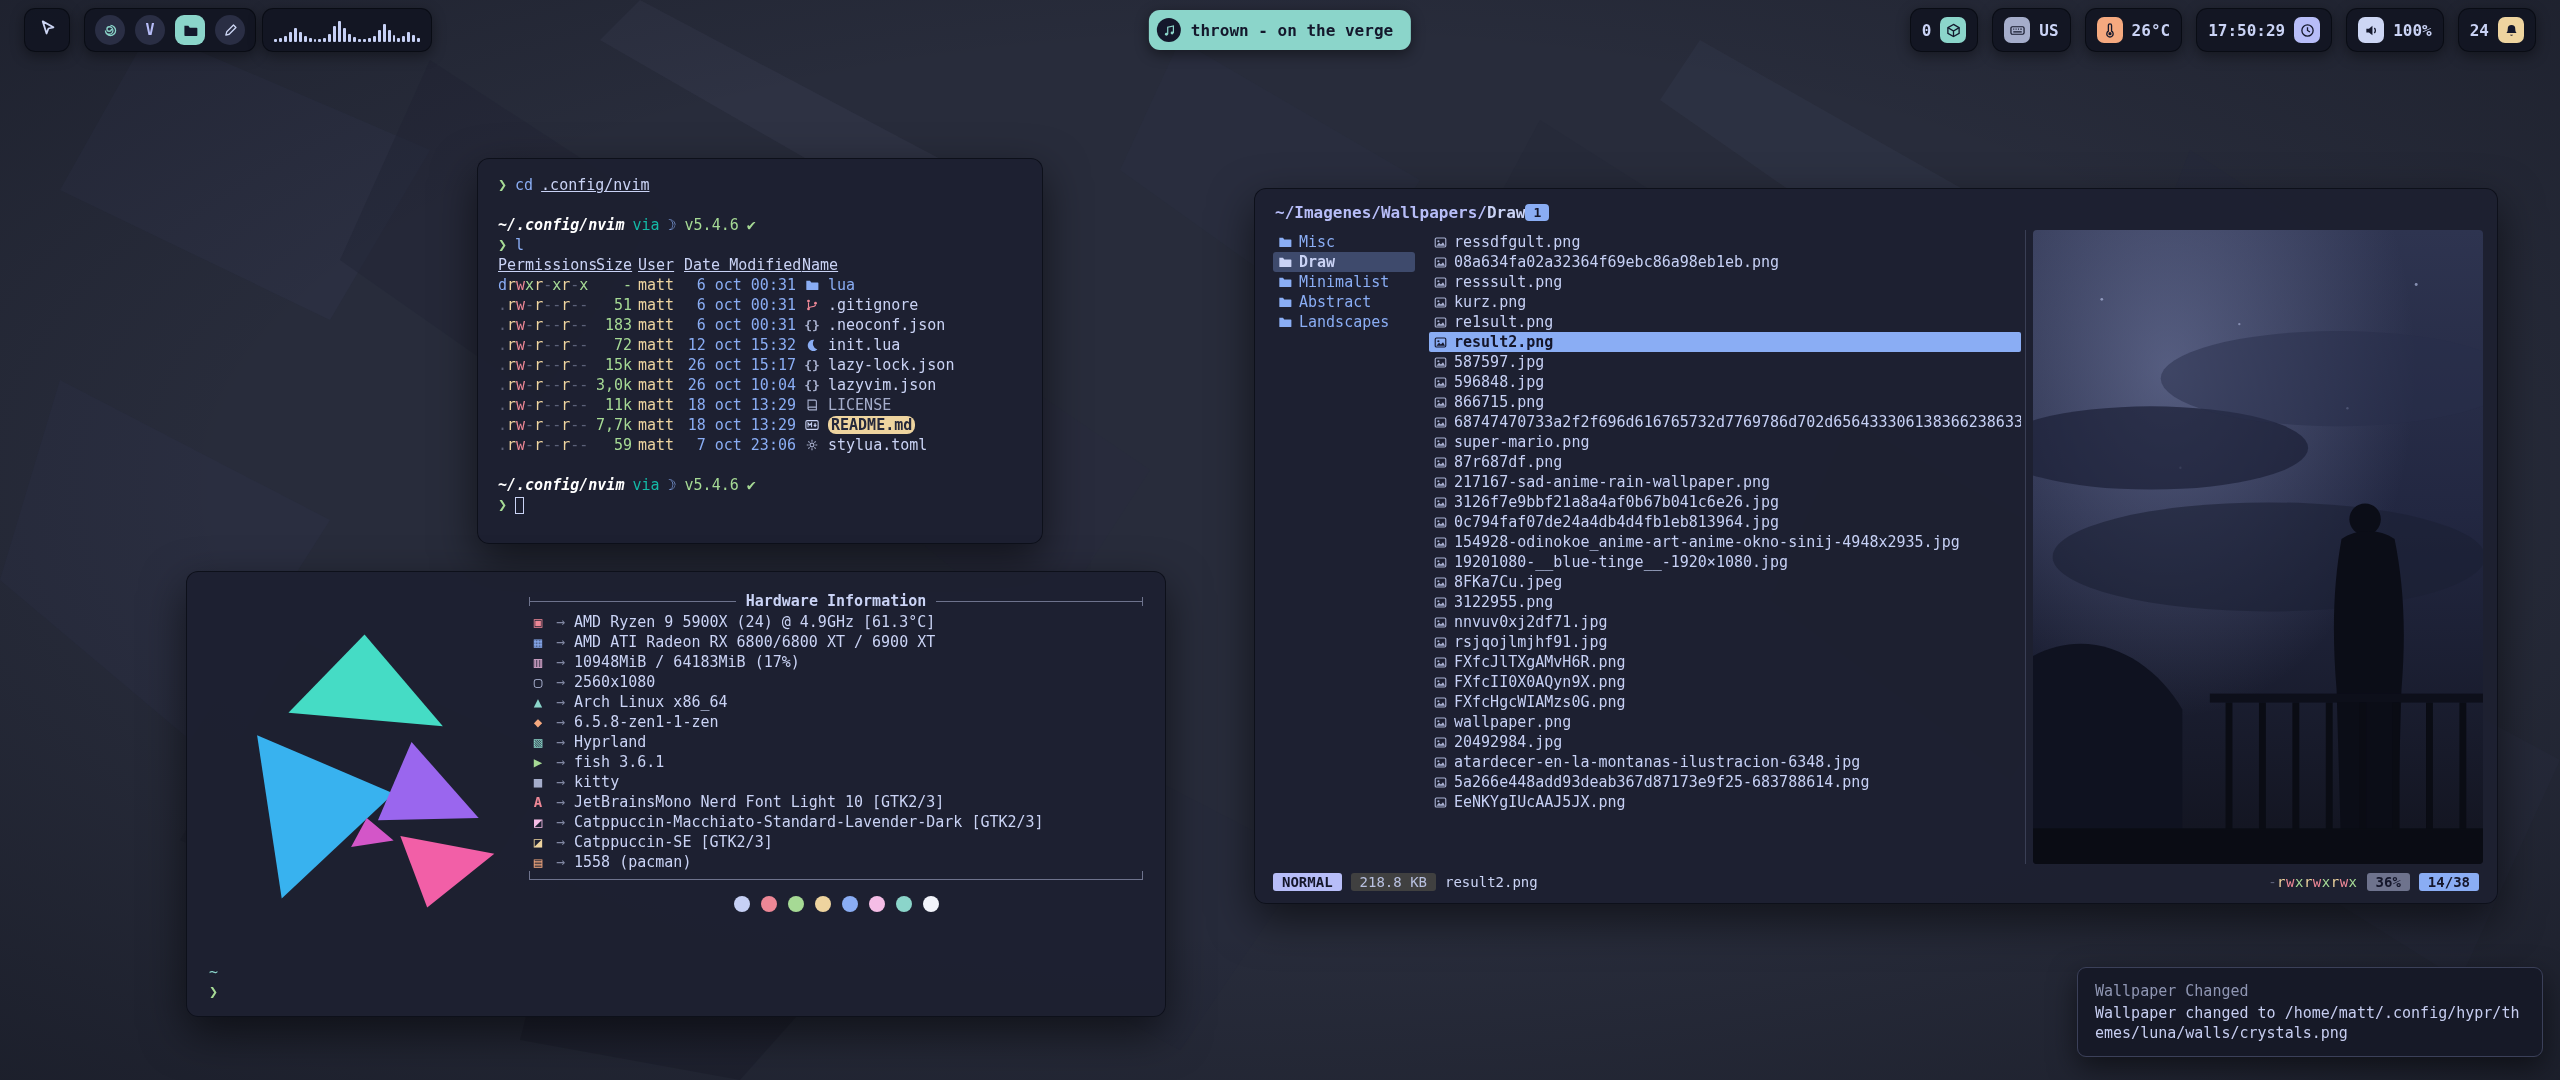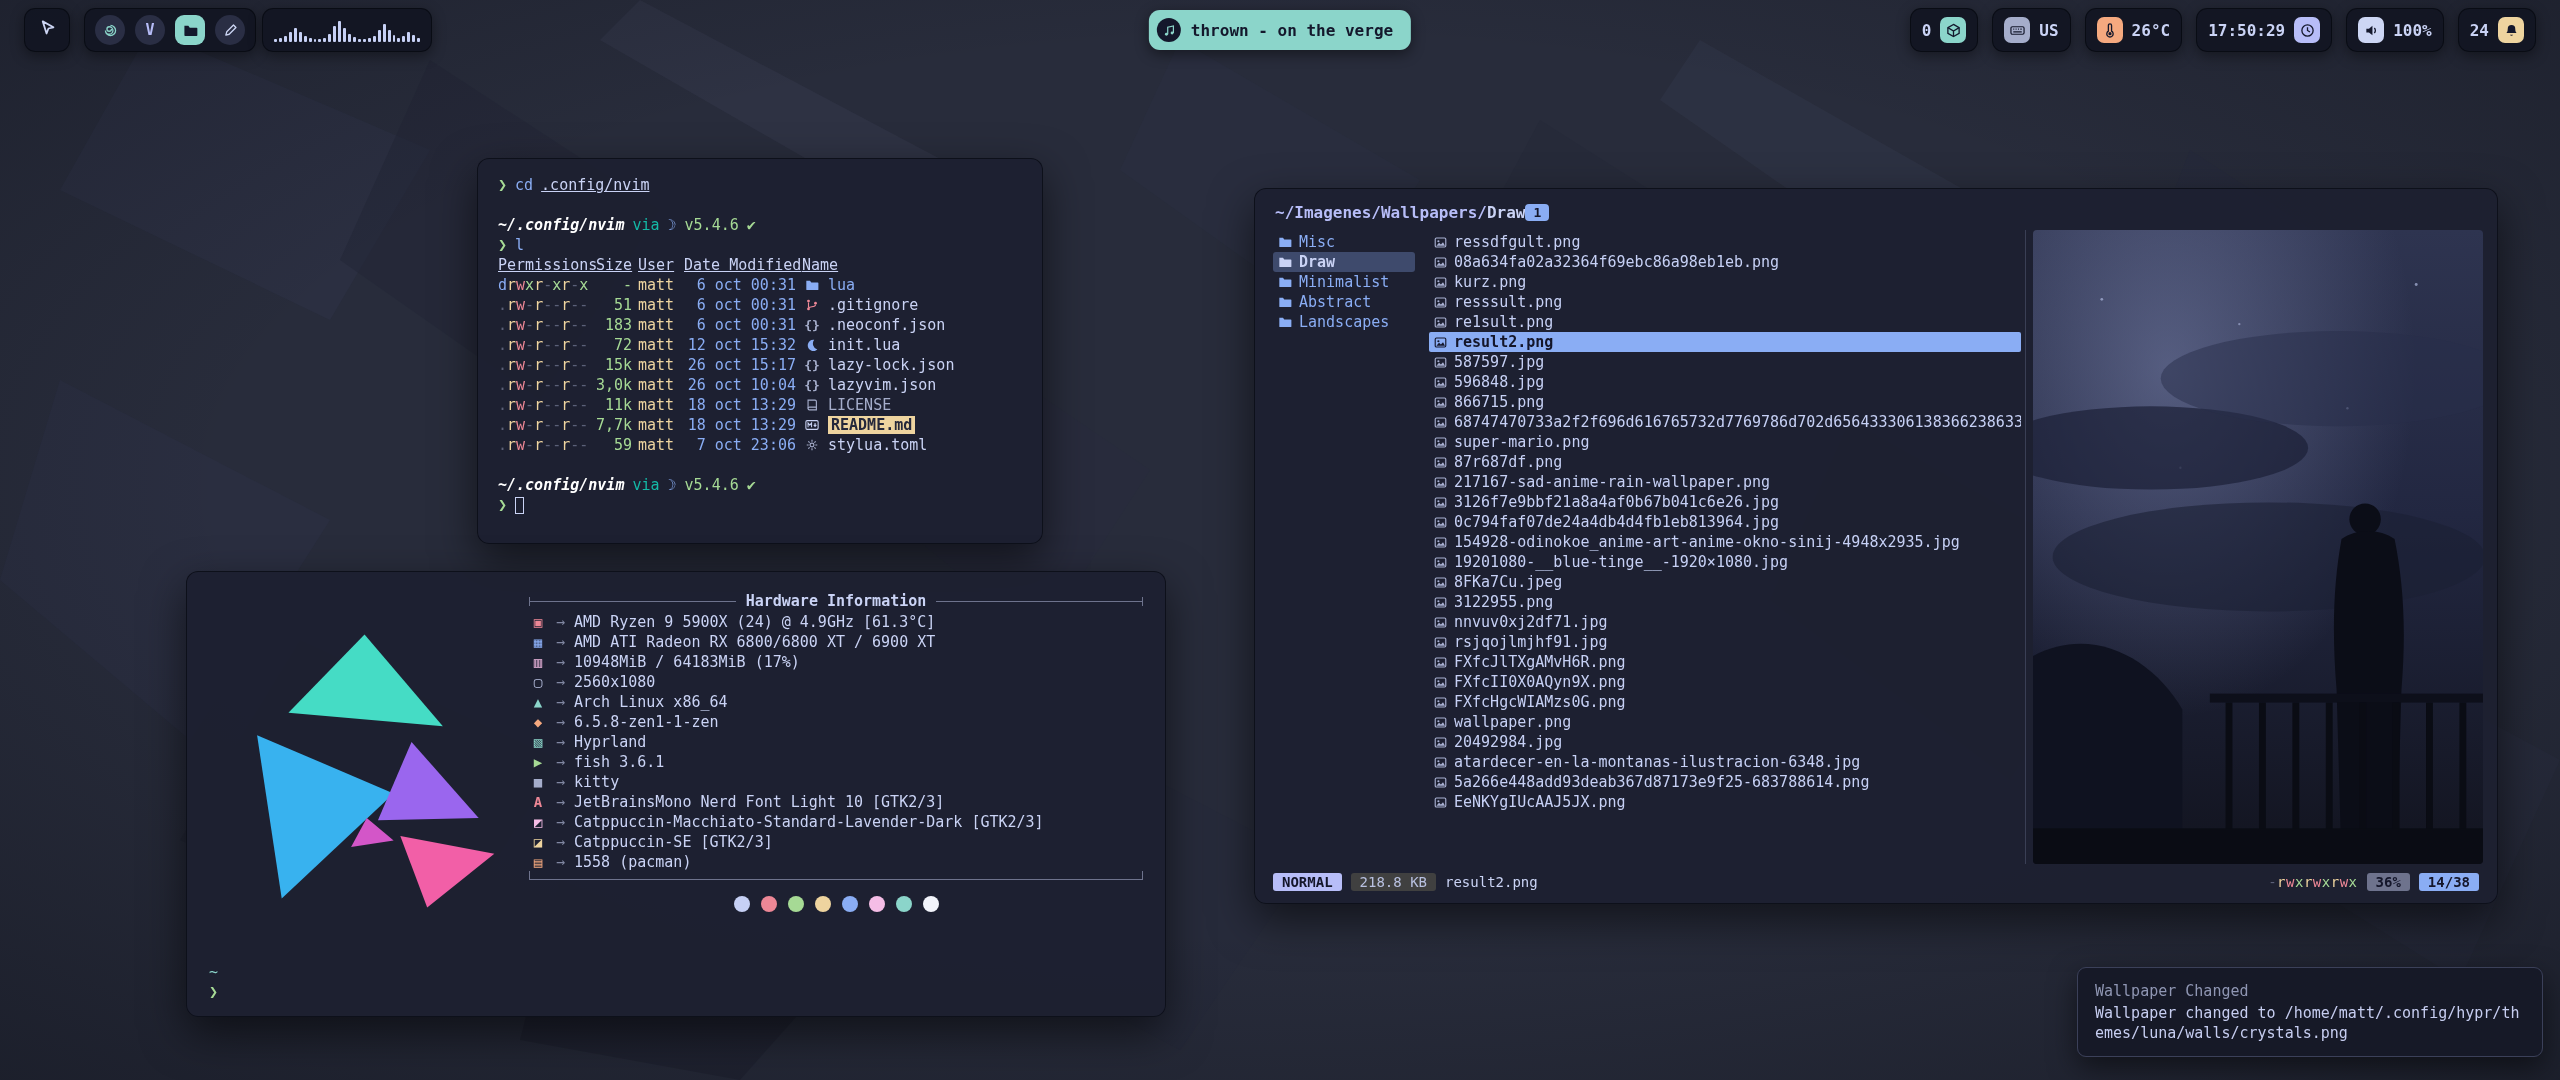--- a/index.html
+++ b/index.html
@@ -74,21 +74,21 @@
 
   .ls-row { display:grid; grid-template-columns:92px 36px 40px 112px 20px 1fr; column-gap:6px; height:20px; align-items:center; white-space:pre; }
   .ls-head span { text-decoration:underline; color:#cad3f5; }
   .r { text-align:right; }
   .lssize { color:#a6da95; }
   .lsuser { color:#eed49f; }
   .lsdate { color:#8aadf4; }
   .lsicon { display:flex; justify-content:center; font-size:13px; }
   .lsicon svg { width:14px; height:14px; }
   .lsname { overflow:hidden; }
-  .lsname.hl { background:#eed49f; color:#24273a !important; font-weight:bold; padding:0 3px; border-radius:0; justify-self:start; }
+  .lsname.hl { background:#eed49f; color:#24273a !important; font-weight:bold; padding:0 3px; border-radius:8px; justify-self:start; }
   .tglyph { font-weight:bold; }
 
   
   #fetch { left:186px; top:571px; width:980px; height:446px; padding:14px 22px; font-size:15px; display:flex; flex-direction:column; }
   #fetch-main { display:flex; flex:1; min-height:0; }
   #fetch-logo { width:320px; display:flex; align-items:center; justify-content:center; }
   #fetch-info { flex:1; padding-top:4px; }
   .fsec { display:flex; align-items:center; gap:10px; height:22px; }
   .ftitle { color:#cad3f5; font-weight:bold; }
   .frule { flex:1; height:1px; background:#6e738d; position:relative; }
@@ -483,31 +483,31 @@
           <span>08a634fa02a32364f69ebc86a98eb1eb.png</span>
         </div>
         <div class="yz-file">
           <span class="yzic">
             <svg viewBox="0 0 16 16">
               <rect x="1.5" y="2.5" width="13" height="11" rx="1.5" fill="none" stroke="currentColor" stroke-width="1.4"></rect>
               <circle cx="5.4" cy="6.4" r="1.3" fill="currentColor"></circle>
               <path d="M3 12l3.2-3.6 2.3 2.2 2.6-3 2.4 4.4z" fill="currentColor"></path>
             </svg>
           </span>
+          <span>resssult.png</span>
+        </div>
+        <div class="yz-file">
+          <span class="yzic">
+            <svg viewBox="0 0 16 16">
+              <rect x="1.5" y="2.5" width="13" height="11" rx="1.5" fill="none" stroke="currentColor" stroke-width="1.4"></rect>
+              <circle cx="5.4" cy="6.4" r="1.3" fill="currentColor"></circle>
+              <path d="M3 12l3.2-3.6 2.3 2.2 2.6-3 2.4 4.4z" fill="currentColor"></path>
+            </svg>
+          </span>
           <span>kurz.png</span>
-        </div>
-        <div class="yz-file">
-          <span class="yzic">
-            <svg viewBox="0 0 16 16">
-              <rect x="1.5" y="2.5" width="13" height="11" rx="1.5" fill="none" stroke="currentColor" stroke-width="1.4"></rect>
-              <circle cx="5.4" cy="6.4" r="1.3" fill="currentColor"></circle>
-              <path d="M3 12l3.2-3.6 2.3 2.2 2.6-3 2.4 4.4z" fill="currentColor"></path>
-            </svg>
-          </span>
-          <span>resssult.png</span>
         </div>
         <div class="yz-file">
           <span class="yzic">
             <svg viewBox="0 0 16 16">
               <rect x="1.5" y="2.5" width="13" height="11" rx="1.5" fill="none" stroke="currentColor" stroke-width="1.4"></rect>
               <circle cx="5.4" cy="6.4" r="1.3" fill="currentColor"></circle>
               <path d="M3 12l3.2-3.6 2.3 2.2 2.6-3 2.4 4.4z" fill="currentColor"></path>
             </svg>
           </span>
           <span>re1sult.png</span>

